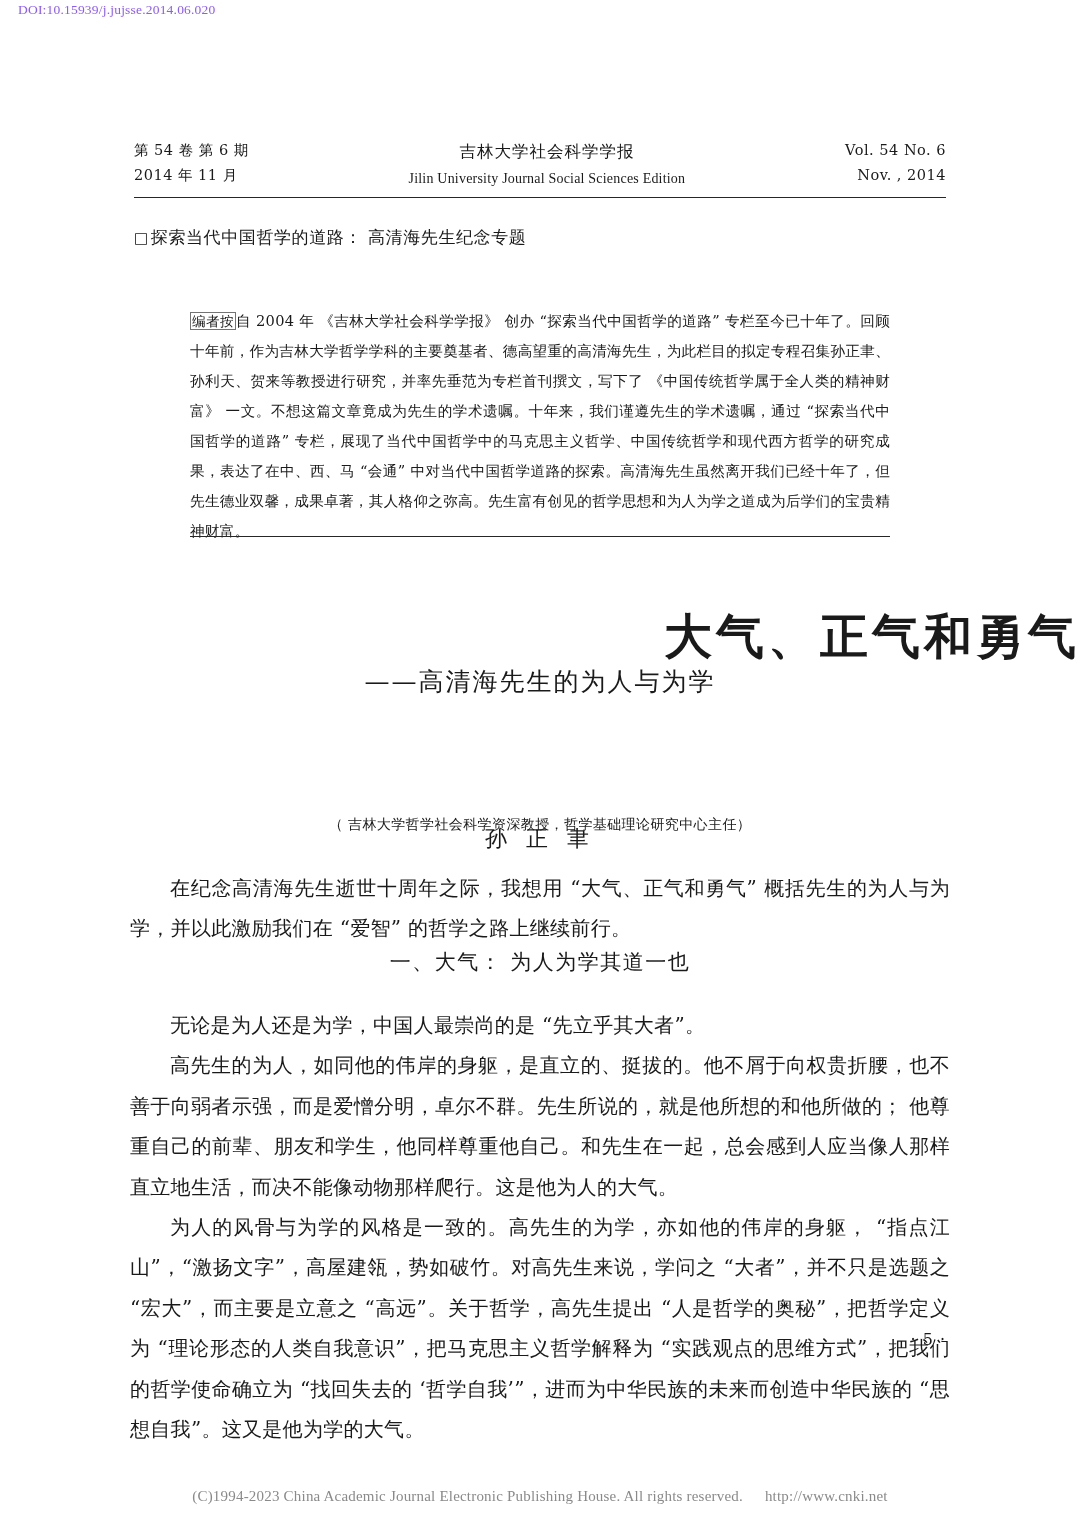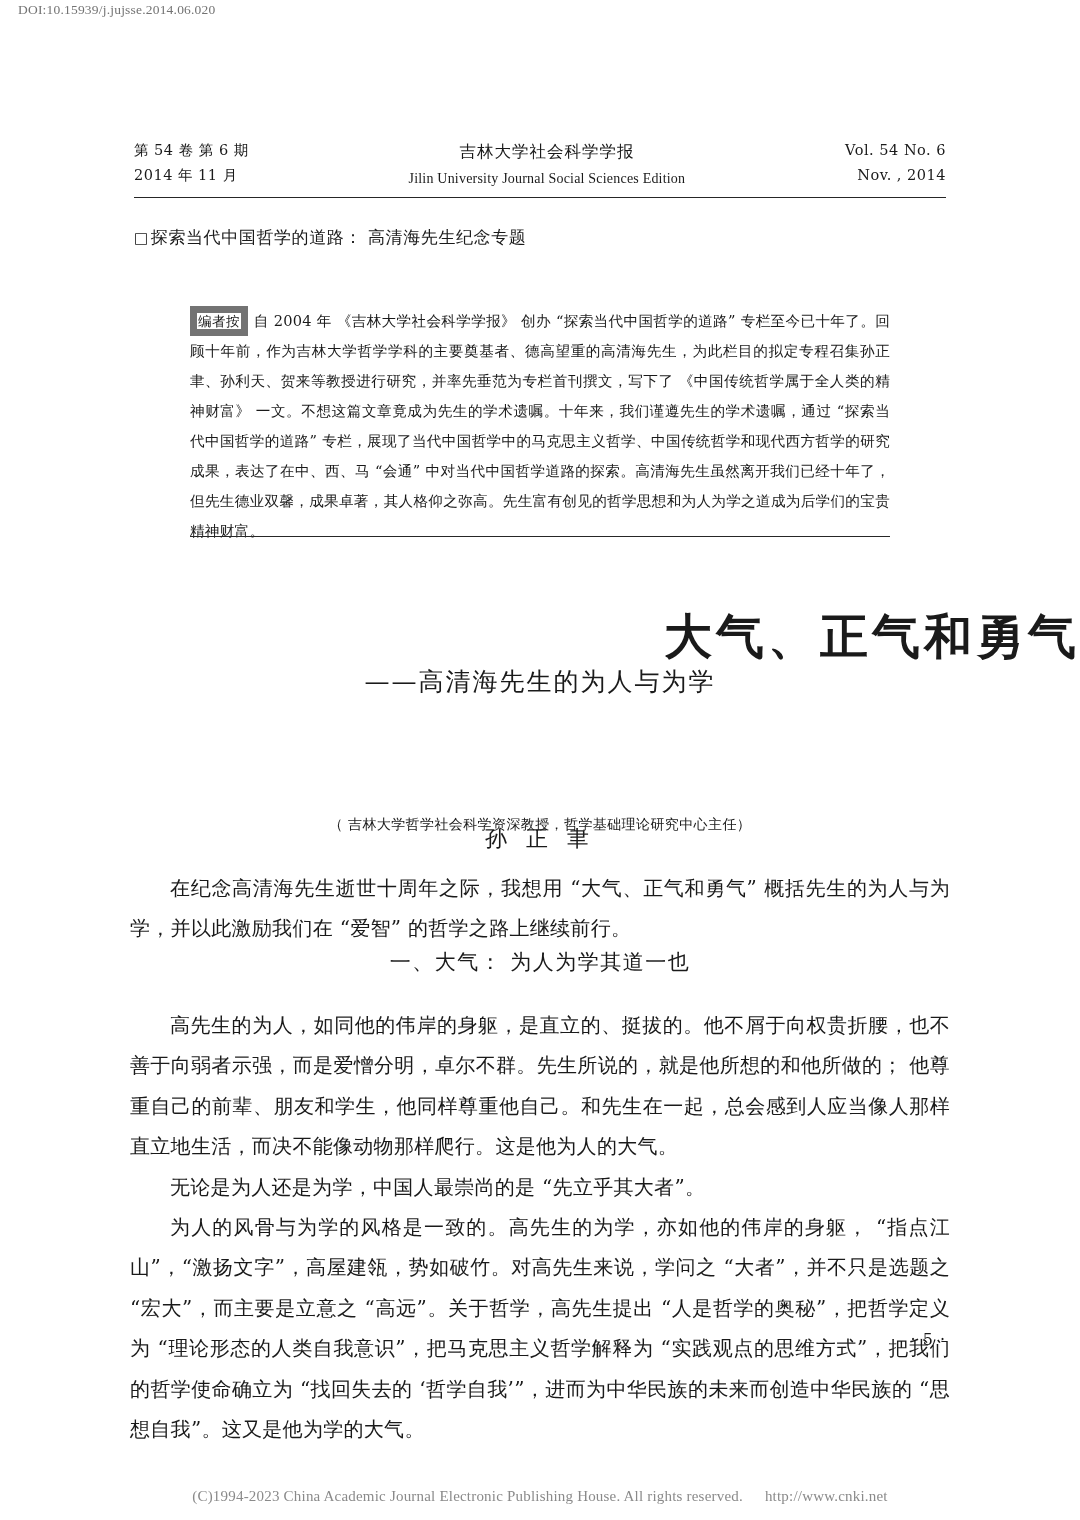--- a/index.html
+++ b/index.html
@@ -19,21 +19,21 @@
     position: absolute;
     inset: 0;
   }
   .doi {
     position: absolute;
     top: 2px;
     left: 18px;
     font-family: "Liberation Serif", serif;
     font-size: 13.5px;
     letter-spacing: 0.2px;
-    color: #737373;
+    color: #8b5cf6;
   }
 
   
   .masthead {
     position: absolute;
     top: 138px;
     left: 134px;
     width: 812px;
     border-bottom: 1.4px solid #262626;
     padding-bottom: 6px;
@@ -80,23 +80,22 @@
     position: absolute;
     top: 306px;
     left: 190px;
     width: 700px;
     font-size: 14.6px;
     line-height: 2.06;
     text-align: justify;
     letter-spacing: 0.25px;
   }
   .editor-note .tag {
-    border: 7px solid #737373;
+    border: 1px solid #737373;
     padding: 0 1px;
-    margin-right: 6px;
     font-size: 13.6px;
   }
   .editor-rule {
     position: absolute;
     top: 536px;
     left: 190px;
     width: 700px;
     border-bottom: 1.2px solid #262626;
   }
 
@@ -228,22 +227,22 @@
   <div class="author">孙 正 聿</div>
   <div class="affil">（ 吉林大学哲学社会科学资深教授，哲学基础理论研究中心主任）</div>
 
   <div class="body-block" id="lead">
     <p>在纪念高清海先生逝世十周年之际，我想用 “大气、正气和勇气” 概括先生的为人与为学，并以此激励我们在 “爱智” 的哲学之路上继续前行。</p>
   </div>
 
   <div class="section-head">一、大气： 为人为学其道一也</div>
 
   <div class="body-block" id="sec1-body">
+    <p>无论是为人还是为学，中国人最崇尚的是 “先立乎其大者”。</p>
     <p>高先生的为人，如同他的伟岸的身躯，是直立的、挺拔的。他不屑于向权贵折腰，也不善于向弱者示强，而是爱憎分明，卓尔不群。先生所说的，就是他所想的和他所做的； 他尊重自己的前辈、朋友和学生，他同样尊重他自己。和先生在一起，总会感到人应当像人那样直立地生活，而决不能像动物那样爬行。这是他为人的大气。</p>
-    <p>无论是为人还是为学，中国人最崇尚的是 “先立乎其大者”。</p>
     <p>为人的风骨与为学的风格是一致的。高先生的为学，亦如他的伟岸的身躯， “指点江山”，“激扬文字”，高屋建瓴，势如破竹。对高先生来说，学问之 “大者”，并不只是选题之 “宏大”，而主要是立意之 “高远”。关于哲学，高先生提出 “人是哲学的奥秘”，把哲学定义为 “理论形态的人类自我意识”，把马克思主义哲学解释为 “实践观点的思维方式”，把我们的哲学使命确立为 “找回失去的 ‘哲学自我’”，进而为中华民族的未来而创造中华民族的 “思想自我”。这又是他为学的大气。</p>
   </div>
 
   <div class="page-num">· 5 ·</div>
 
   <div class="footer">
     <span>(C)1994-2023 China Academic Journal Electronic Publishing House. All rights reserved.</span><span class="url">http://www.cnki.net</span>
   </div>
 
 </div>

